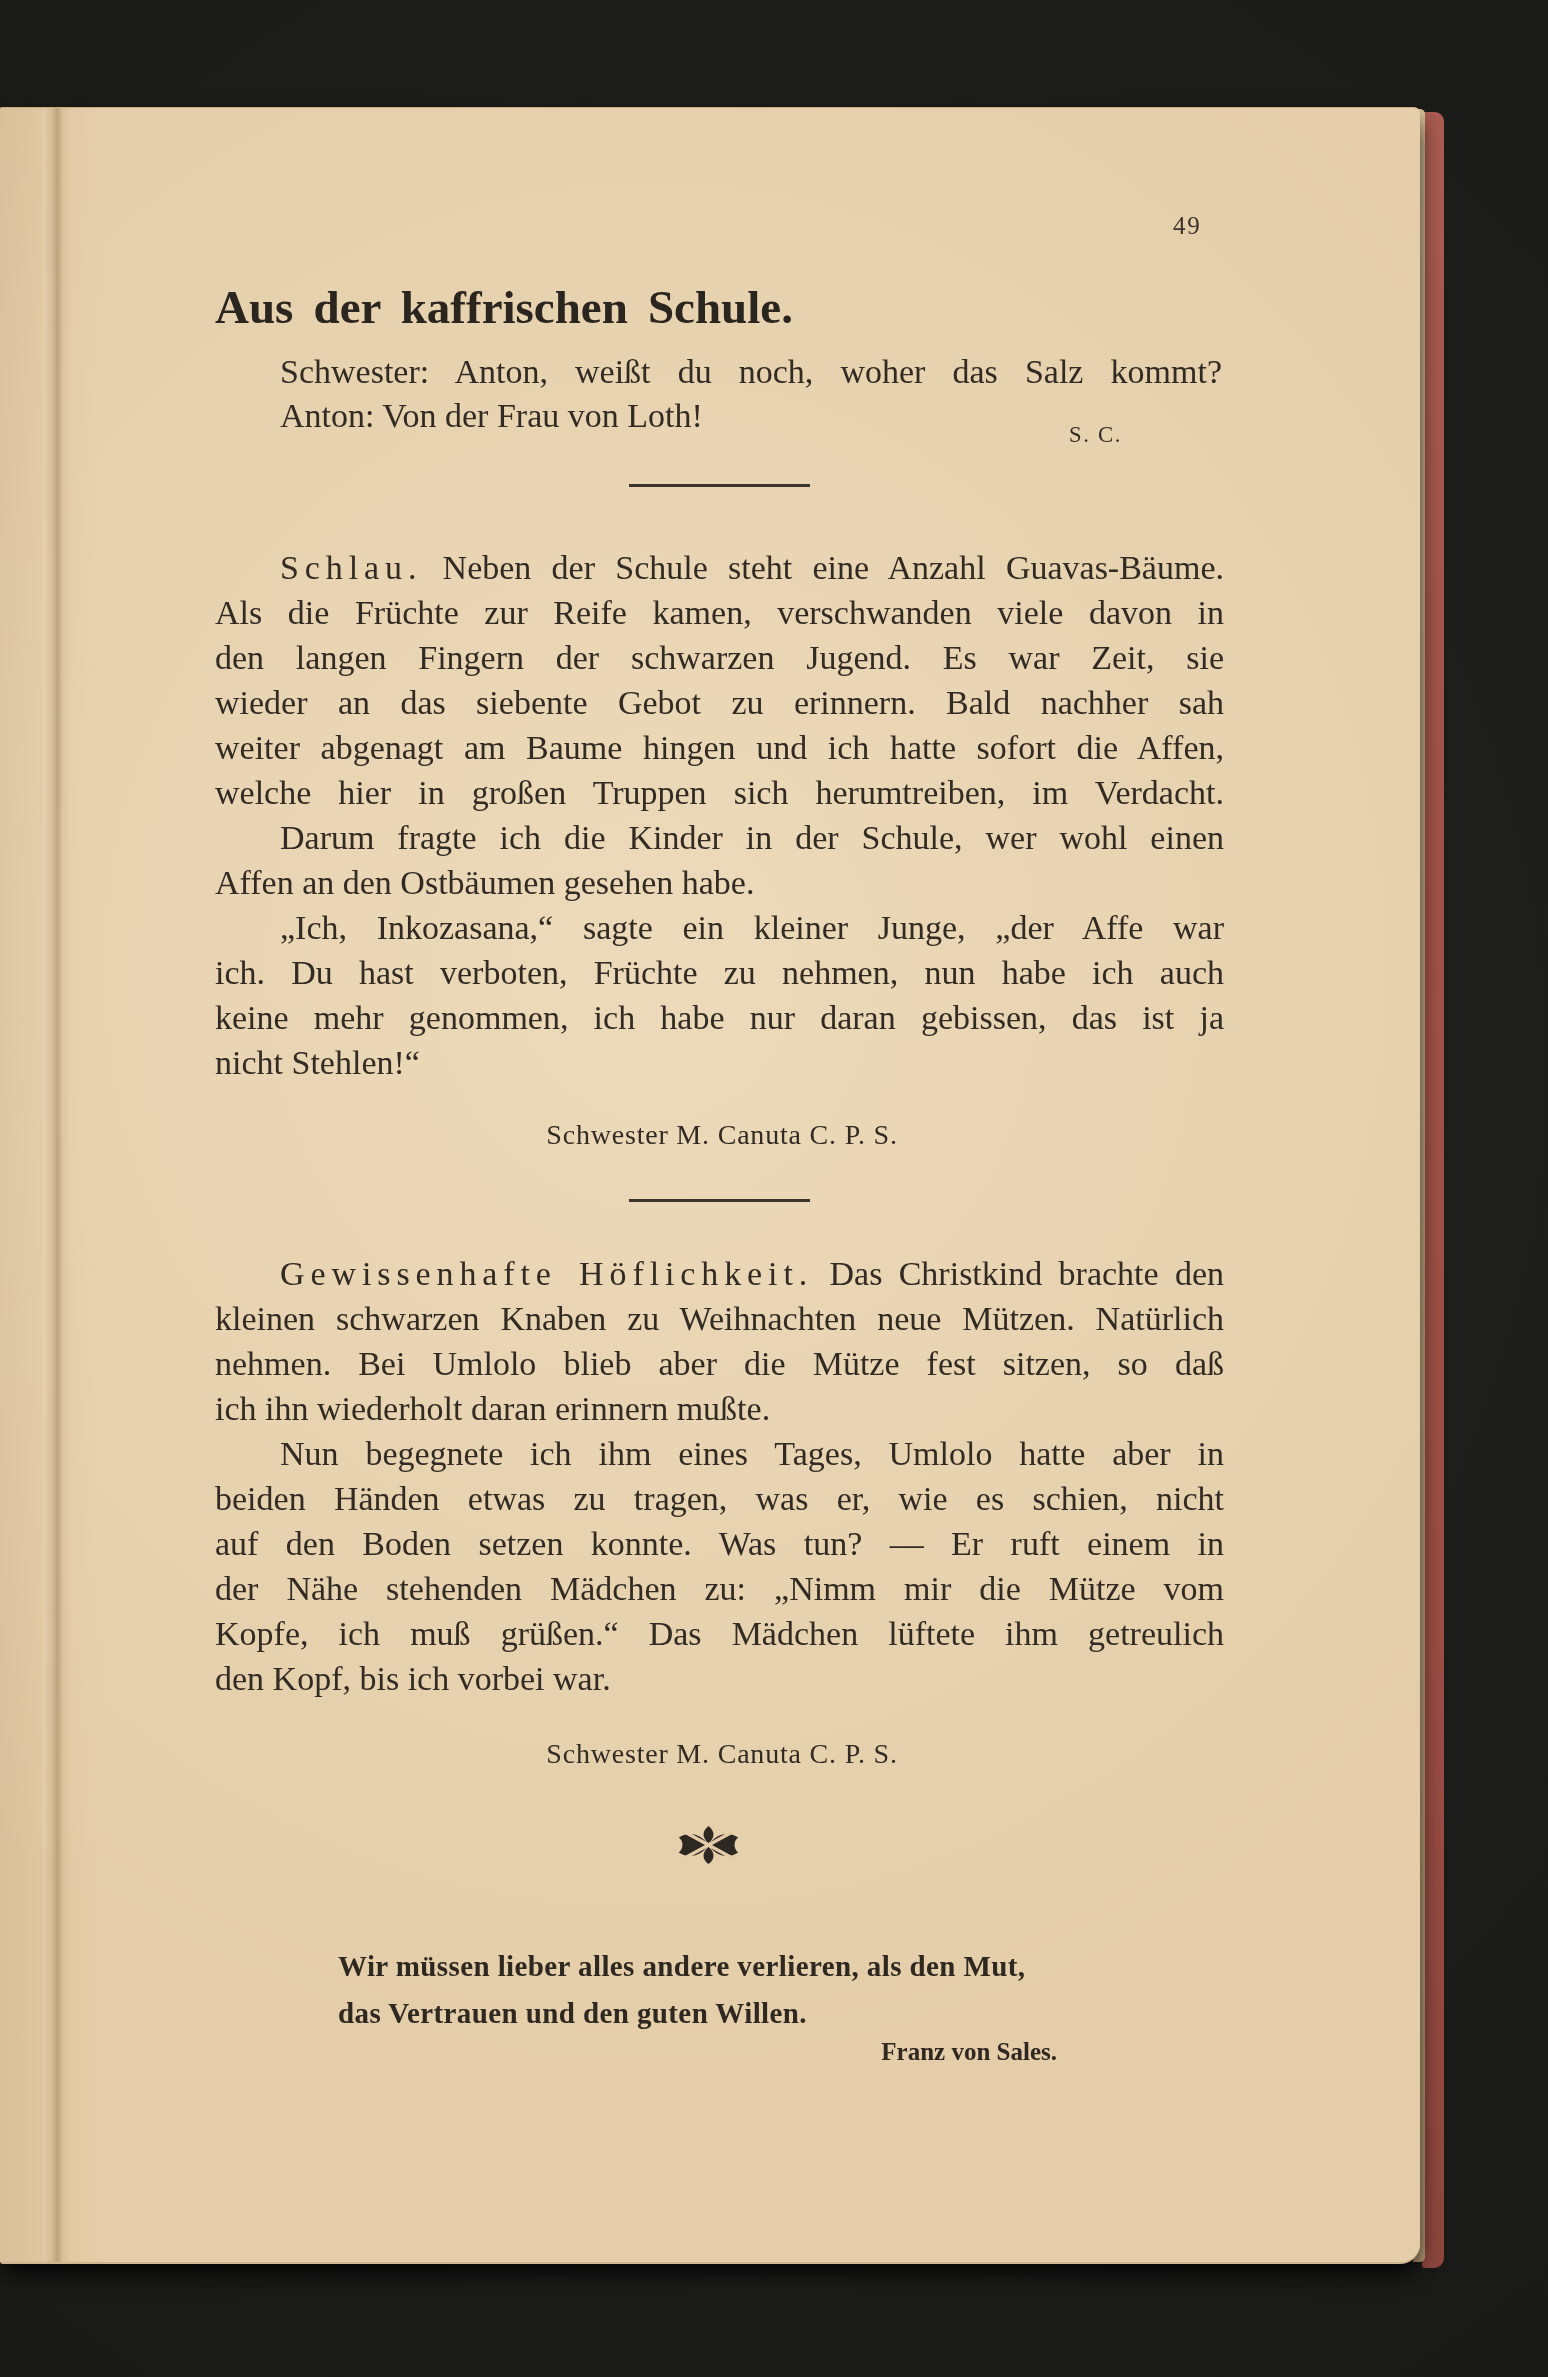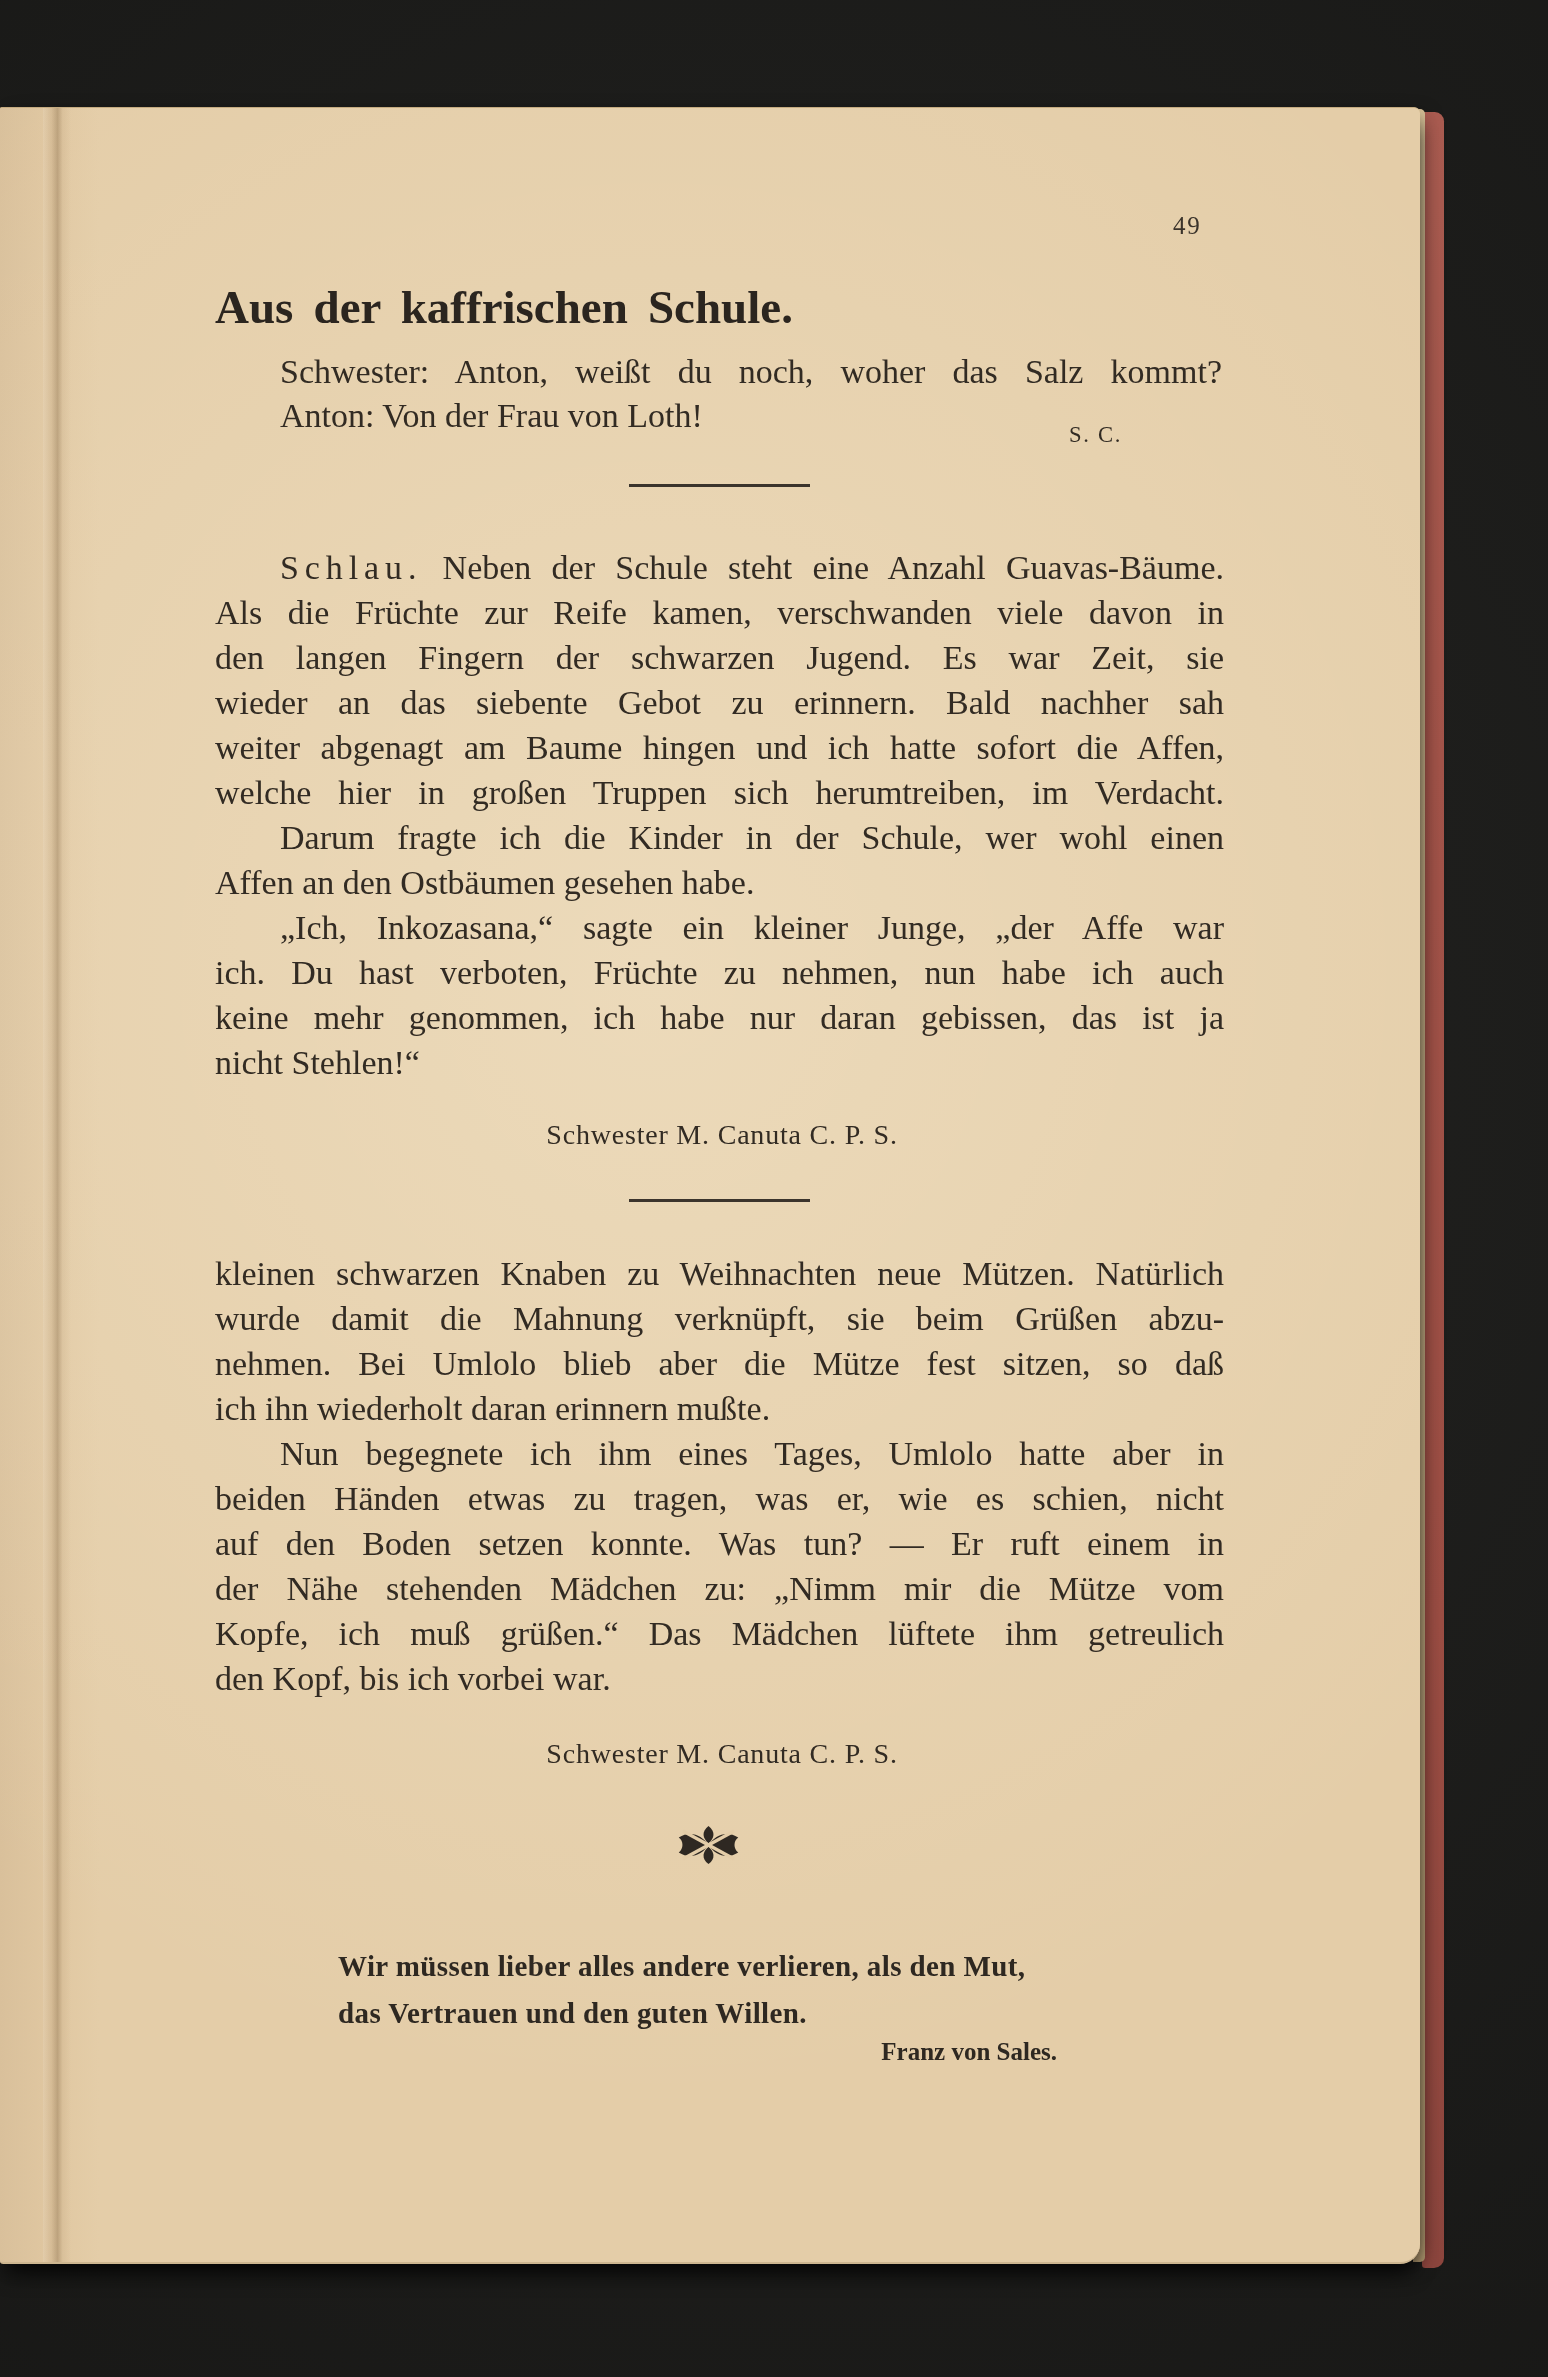--- a/index.html
+++ b/index.html
@@ -86,22 +86,22 @@
         <div class="line indent j">„Ich, Inkozasana,“ sagte ein kleiner Junge, „der Affe war</div>
         <div class="line j">ich. Du hast verboten, Früchte zu nehmen, nun habe ich auch</div>
         <div class="line j">keine mehr genommen, ich habe nur daran gebissen, das ist ja</div>
         <div class="line">nicht Stehlen!“</div>
       </div>
     <div class="sig sig1">Schwester M. Canuta C. P. S.</div>
 
     <div class="rule rule2"></div>
 
     <div class="story story2">
+        <div class="line indent j"><span class="sperr">Gewissenhafte Höflichkeit.</span> Das Christkind brachte den</div>
         <div class="line j">kleinen schwarzen Knaben zu Weihnachten neue Mützen. Natürlich</div>
-        <div class="line j">wurde damit die Mahnung verknüpft, sie beim Grüßen abzu-</div>
         <div class="line j">nehmen. Bei Umlolo blieb aber die Mütze fest sitzen, so daß</div>
         <div class="line">ich ihn wiederholt daran erinnern mußte.</div>
         <div class="line indent j">Nun begegnete ich ihm eines Tages, Umlolo hatte aber in</div>
         <div class="line j">beiden Händen etwas zu tragen, was er, wie es schien, nicht</div>
         <div class="line j">auf den Boden setzen konnte. Was tun? — Er ruft einem in</div>
         <div class="line j">der Nähe stehenden Mädchen zu: „Nimm mir die Mütze vom</div>
         <div class="line j">Kopfe, ich muß grüßen.“ Das Mädchen lüftete ihm getreulich</div>
         <div class="line">den Kopf, bis ich vorbei war.</div>
       </div>
     <div class="sig sig2">Schwester M. Canuta C. P. S.</div>

